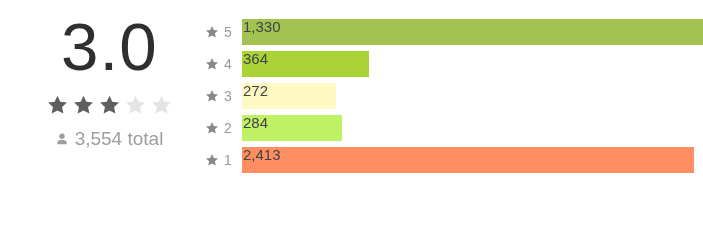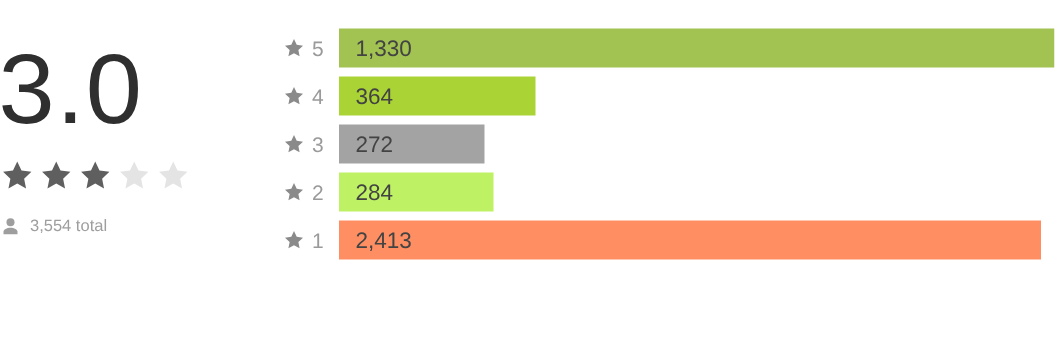--- a/index.html
+++ b/index.html
@@ -27,23 +27,24 @@
   }
 
   
   #summary-panel {
     width: 186px;
     height: 197px;
     position: relative;
     flex: 0 0 186px;
     display: flex;
     flex-direction: column;
-    align-items: flex-start;
-    box-sizing: border-box;
-    padding-top: 20px;
+    align-items: center;
+    box-sizing: border-box;
+    padding-top: 8px;
+    margin-left: 16px;
   }
 
   #score-value {
     font-size: 66px;
     line-height: 78px;
     font-weight: 300;
     color: #2f2f2f;
     letter-spacing: 1px;
     font-family: "Liberation Sans", sans-serif;
     -webkit-font-smoothing: antialiased;
@@ -64,21 +65,21 @@
     margin-top: 12px;
     display: flex;
     flex-direction: row;
     align-items: center;
     gap: 6px;
     color: #9e9e9e;
     font-size: 15px;
     line-height: 18px;
   }
   #person-icon { display:block; }
-  #total-text { color:#9e9e9e; font-size:11px; }
+  #total-text { color:#9e9e9e; font-size:19px; }
 
   
   #bars-panel {
     flex: 1 1 auto;
     position: relative;
     height: 197px;
     padding-top: 19px;
     box-sizing: border-box;
   }
 
@@ -110,23 +111,22 @@
   }
 
   .bar-track {
     flex: 1 1 auto;
     height: 26px;
     position: relative;
   }
   .bar-fill {
     height: 26px;
     display: flex;
-    align-items: center;
-    box-sizing: border-box;
-    padding-left: 11px;
+    box-sizing: border-box;
+    padding-left: 1px;
     min-width: 6px;
   }
   .bar-count {
     font-size: 15px;
     color: #434343;
     line-height: 15px;
     white-space: nowrap;
   }
 </style>
 </head>
@@ -197,21 +197,21 @@
     </div>
 
     <div class="bar-row">
       <div class="row-label">
         <svg class="small-star" width="14" height="14" viewBox="0 0 24 24">
             <path fill="#8a8a8a" d="M12 1.8l3.1 6.6 7.2.9-5.3 5 1.4 7.1L12 17.9 5.6 21.4 7 14.3l-5.3-5 7.2-.9z"></path>
           </svg>
         <span class="row-star-num" style="color: rgb(154, 154, 154);">3</span>
       </div>
       <div class="bar-track">
-        <div class="bar-fill" style="width:20.3%;background:#a3a3a3;">
+        <div class="bar-fill" style="width:20.3%;background:#fef9c3;">
           <span class="bar-count" style="color: rgb(67, 67, 67);">272</span>
         </div>
       </div>
     </div>
 
     <div class="bar-row">
       <div class="row-label">
         <svg class="small-star" width="14" height="14" viewBox="0 0 24 24">
             <path fill="#8a8a8a" d="M12 1.8l3.1 6.6 7.2.9-5.3 5 1.4 7.1L12 17.9 5.6 21.4 7 14.3l-5.3-5 7.2-.9z"></path>
           </svg>

